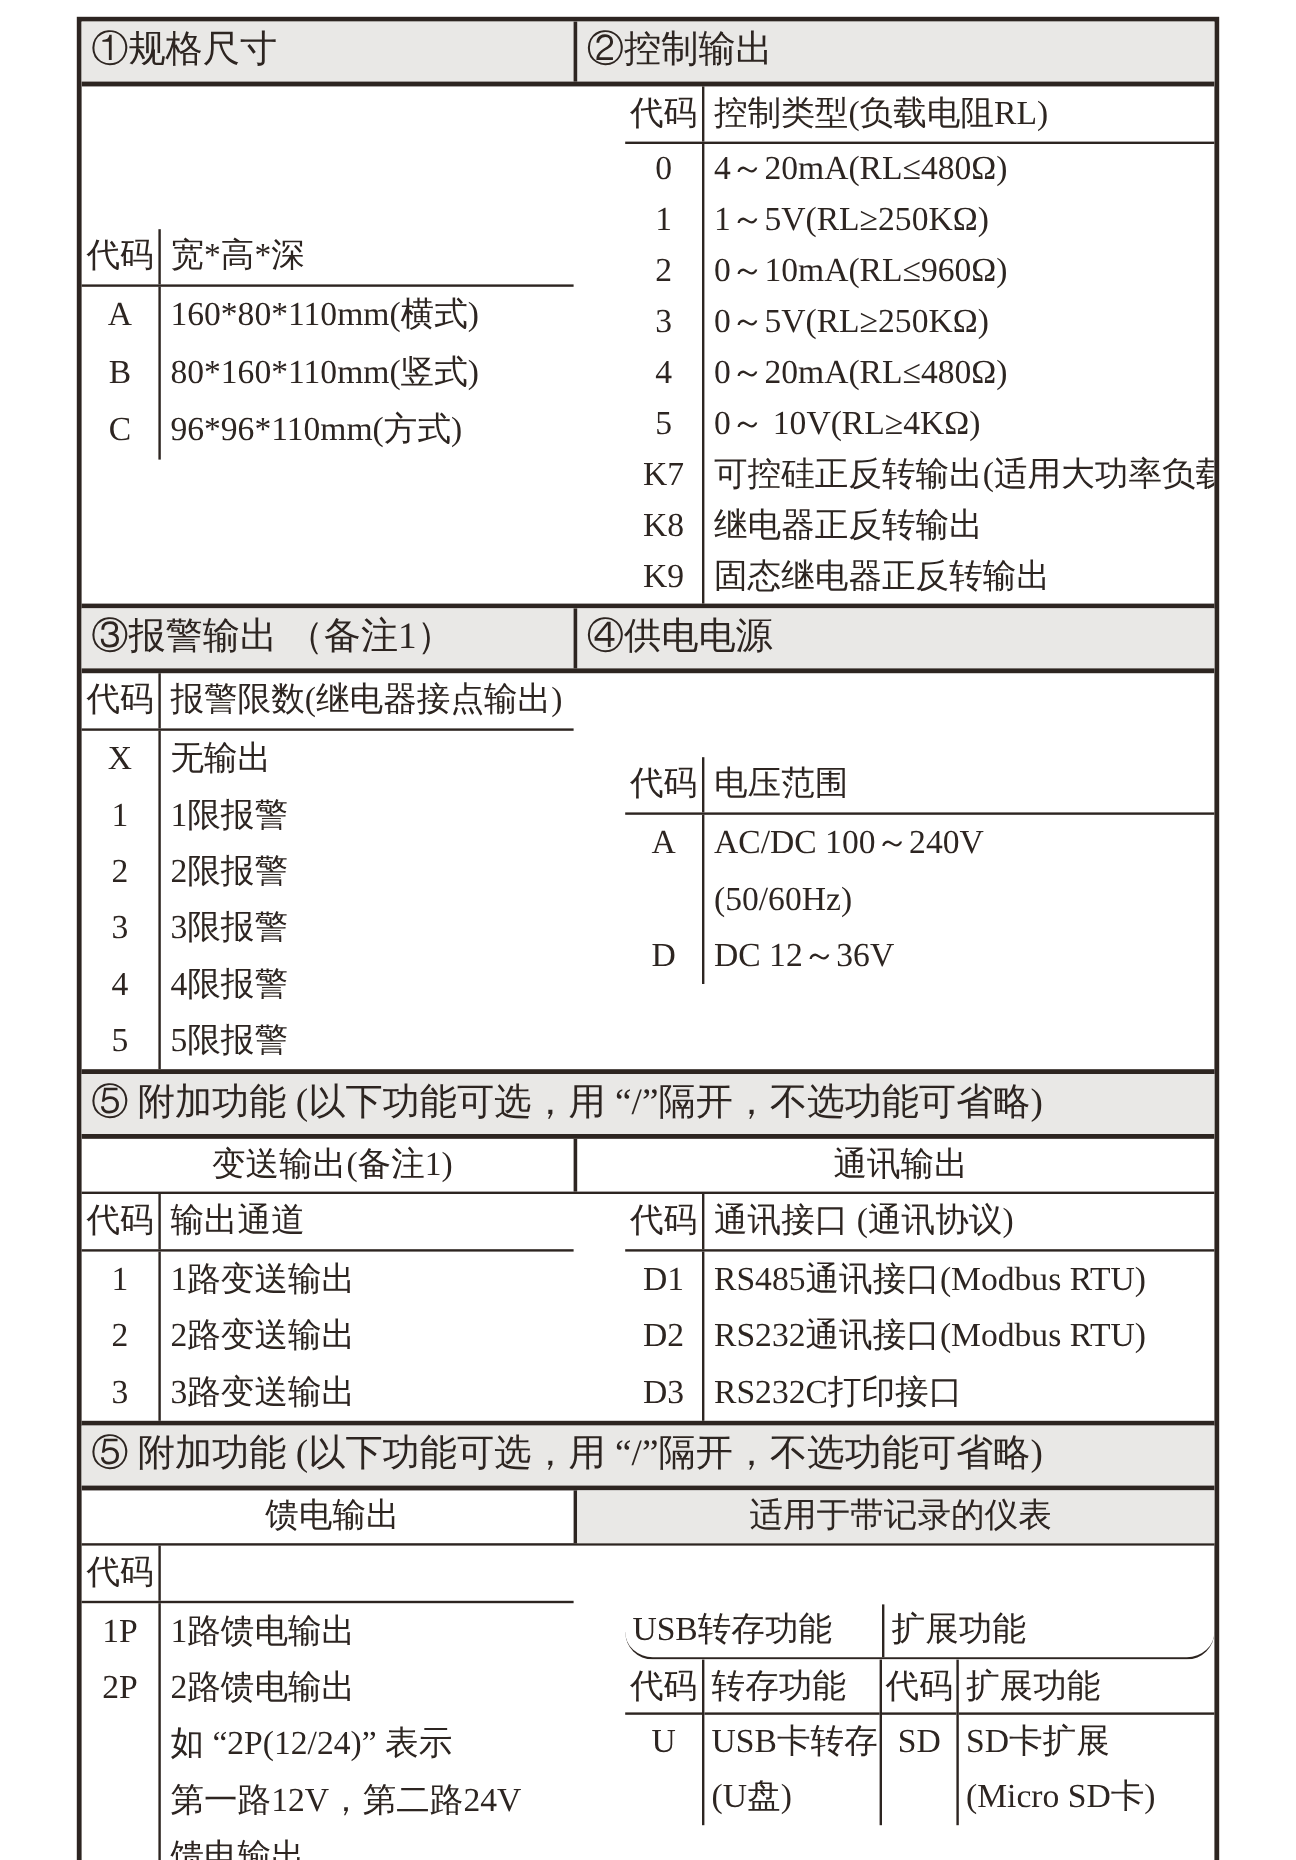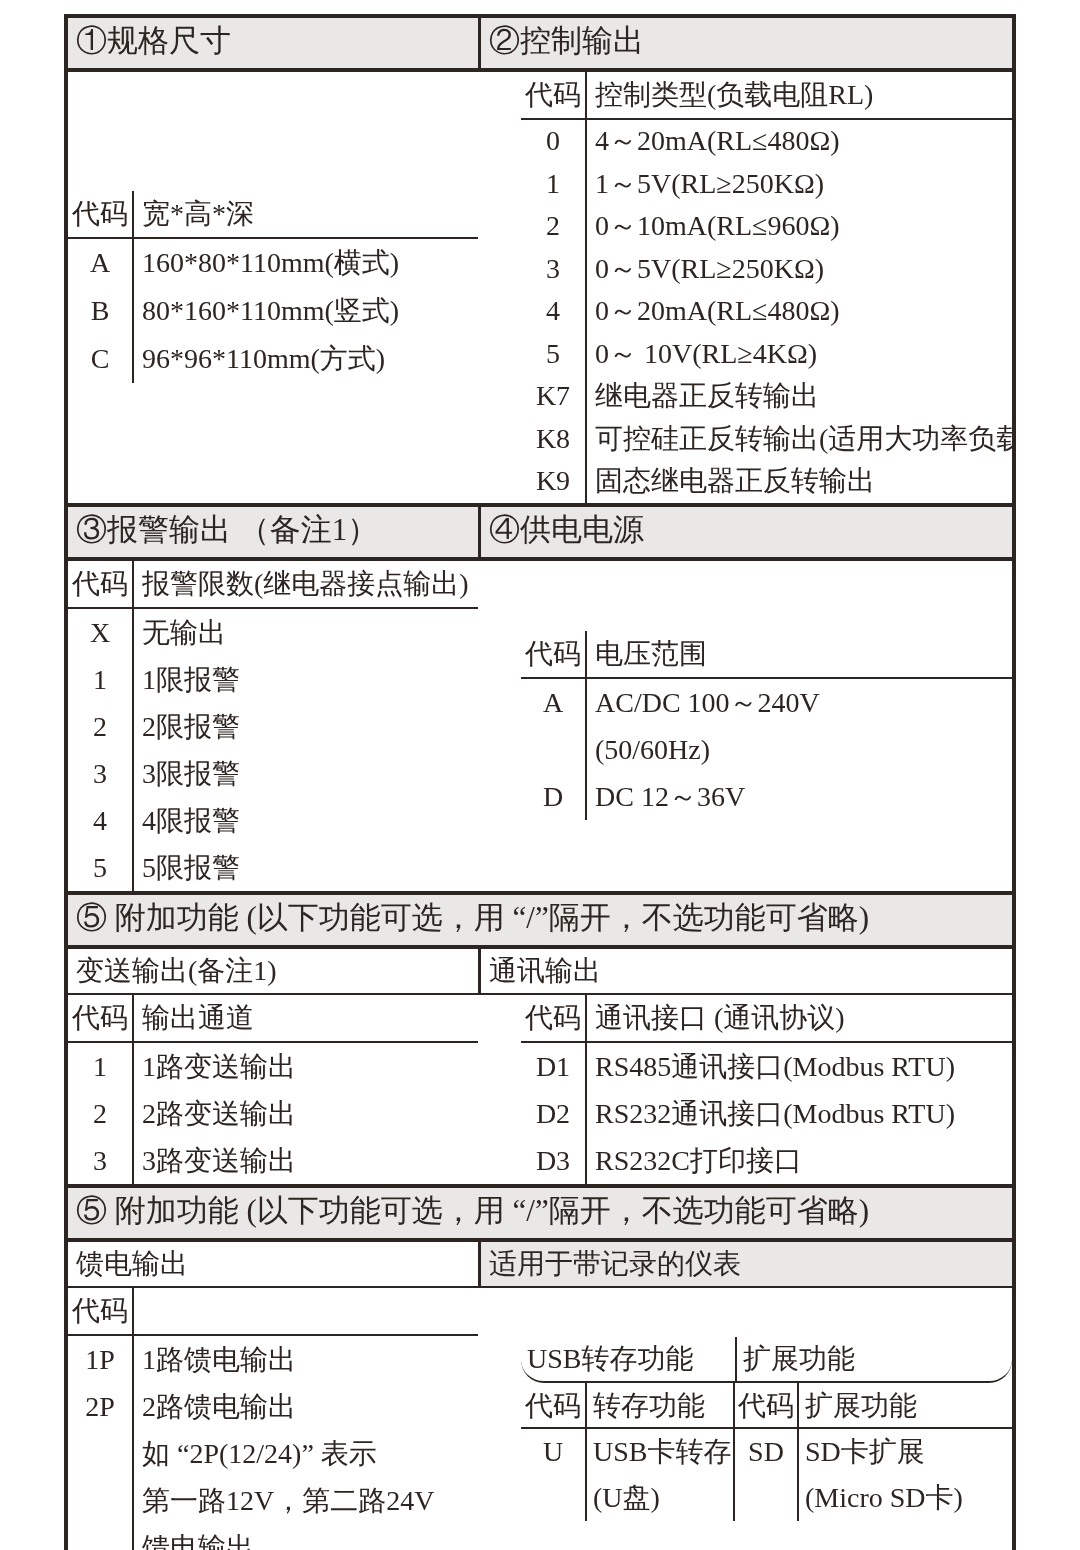--- a/index.html
+++ b/index.html
@@ -45,21 +45,21 @@
   .data{flex:1;display:flex;align-items:stretch;}
   .data>.cc{display:flex;flex-direction:column;}
   .data>.dc{display:flex;flex-direction:column;padding-left:0;}
   .ln{font-size:28px;white-space:nowrap;overflow:hidden;flex:none;}
   .data>.dc>.ln{padding-left:8px;}
   .lh48>div>.ln{height:48px;line-height:48px;}
   .lh42>div>.ln{height:42.5px;line-height:42.5px;}
   .lh47>div>.ln{height:47px;line-height:47px;}
 
   
-  .band{display:flex;border-bottom:2px solid var(--ink);}
+  .band{display:flex;border-bottom:2px solid var(--ink);text-align:center;}
   .band .cell{font-size:28px;line-height:44px;height:44px;padding-left:8px;white-space:nowrap;overflow:hidden;}
   .cell.gray{background:var(--hbg);}
 
   
   .bb{display:flex;border-bottom:2px solid var(--ink);border-radius:23px;}
   .bb .usb{width:216px;flex:none;border-right:2px solid var(--ink);}
   .bb .ext{flex:1;min-width:0;}
   .bb .cellb{font-size:28px;line-height:44px;height:44px;padding-left:6px;white-space:nowrap;overflow:hidden;}
   .quad{flex:1;display:flex;align-items:stretch;}
   .qcol{display:flex;flex-direction:column;min-width:0;}
@@ -120,22 +120,22 @@
             <div class="ln">K8</div>
             <div class="ln">K9</div>
           </div>
           <div class="dc">
             <div class="ln">4～20mA(RL≤480Ω)</div>
             <div class="ln">1～5V(RL≥250KΩ)</div>
             <div class="ln">0～10mA(RL≤960Ω)</div>
             <div class="ln">0～5V(RL≥250KΩ)</div>
             <div class="ln">0～20mA(RL≤480Ω)</div>
             <div class="ln">0～ 10V(RL≥4KΩ)</div>
+            <div class="ln">可控硅正反转输出(适用大功率负载)</div>
             <div class="ln">继电器正反转输出</div>
-            <div class="ln">可控硅正反转输出(适用大功率负载)</div>
             <div class="ln">固态继电器正反转输出</div>
           </div>
         </div>
       </div>
     </div>
   </div>
 
   <div class="sec">
     <div class="hd-row">
       <div class="hd w-left">③报警输出 （备注1）</div>

